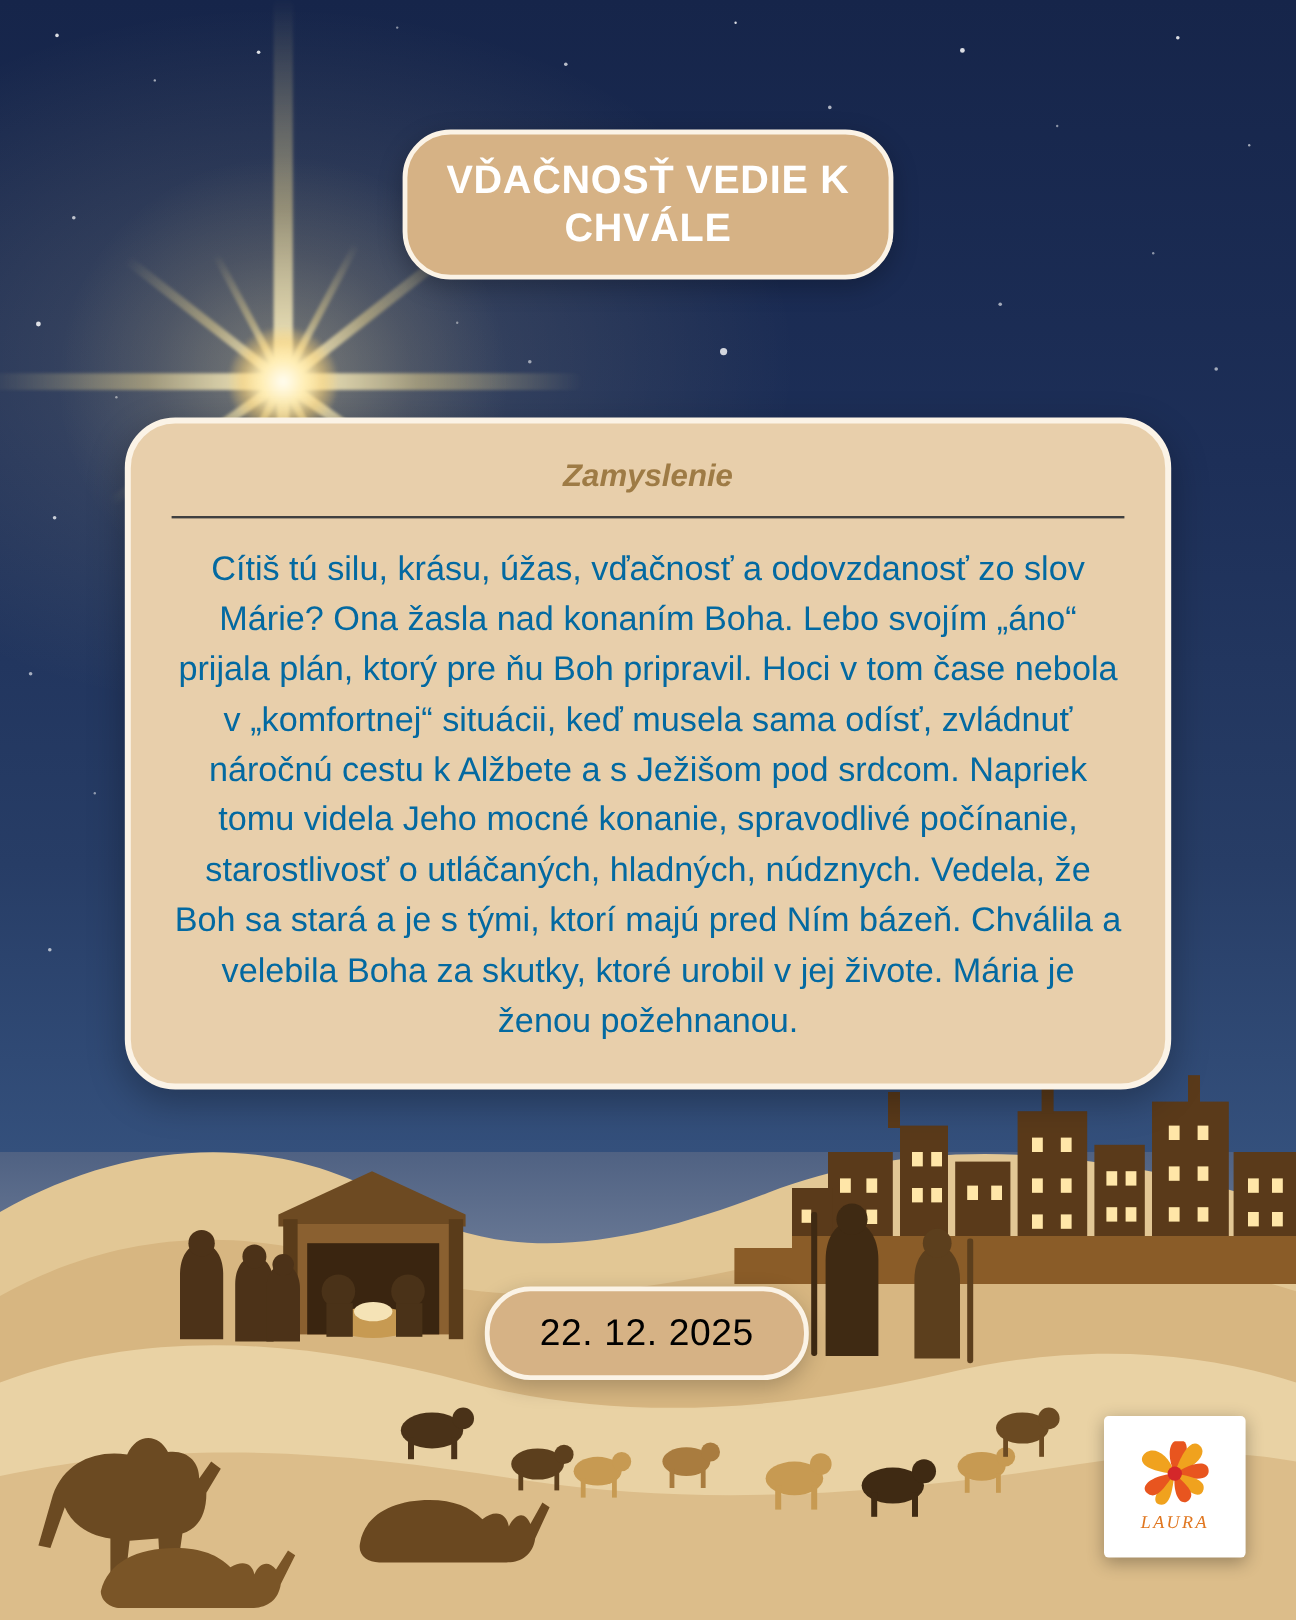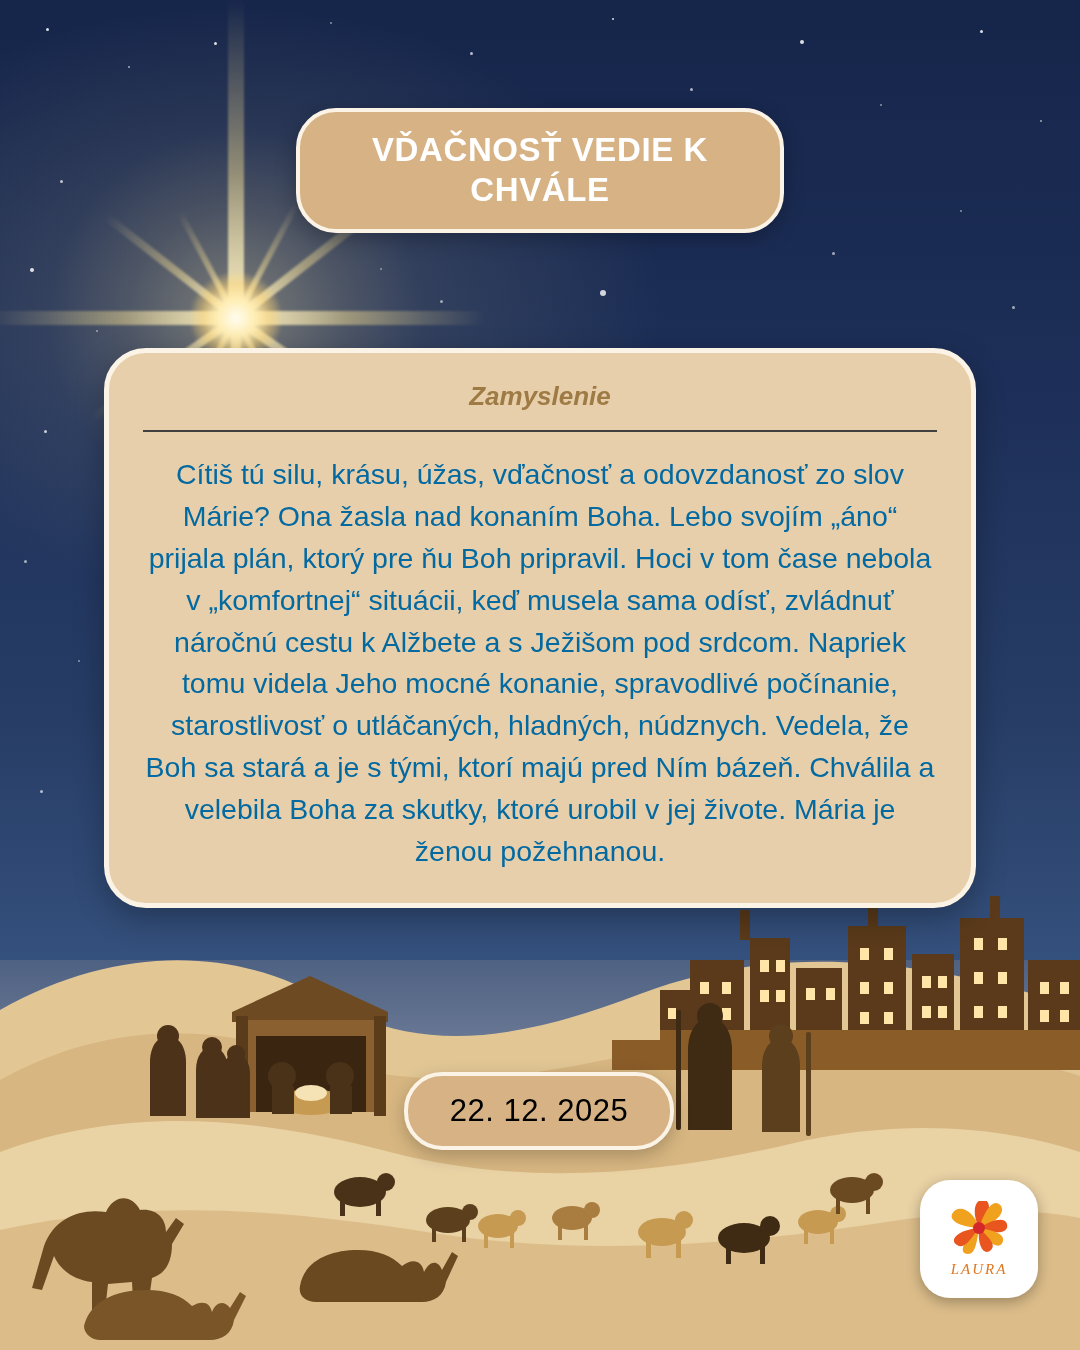--- a/index.html
+++ b/index.html
@@ -60,21 +60,21 @@
 
   
   .desert { position: absolute; left: 0; bottom: 0; width: 1080px; height: 460px; }
 
   
   .title-pill {
     position: absolute;
     left: 50%;
     transform: translateX(-50%);
     top: 108px;
-    width: 488px;
+    width: 409px;
     padding: 18px 26px;
     background: #d6b285;
     border: 4px solid #fbf3e6;
     border-radius: 40px;
     box-shadow: 0 6px 20px rgba(0,0,0,0.25);
     text-align: center;
   }
   .title-pill h1 {
     font-size: 33px;
     line-height: 1.22;
@@ -131,21 +131,21 @@
   }
 
   
   .logo {
     position: absolute;
     right: 42px;
     bottom: 52px;
     width: 118px;
     height: 118px;
     background: #ffffff;
-    border-radius: 30px;
+    border-radius: 4px;
     box-shadow: 0 4px 14px rgba(0,0,0,0.3);
     display: flex;
     flex-direction: column;
     align-items: center;
     justify-content: center;
   }
   .logo .logo-word {
     font-family: "Liberation Serif", serif;
     font-style: italic;
     font-size: 15px;

